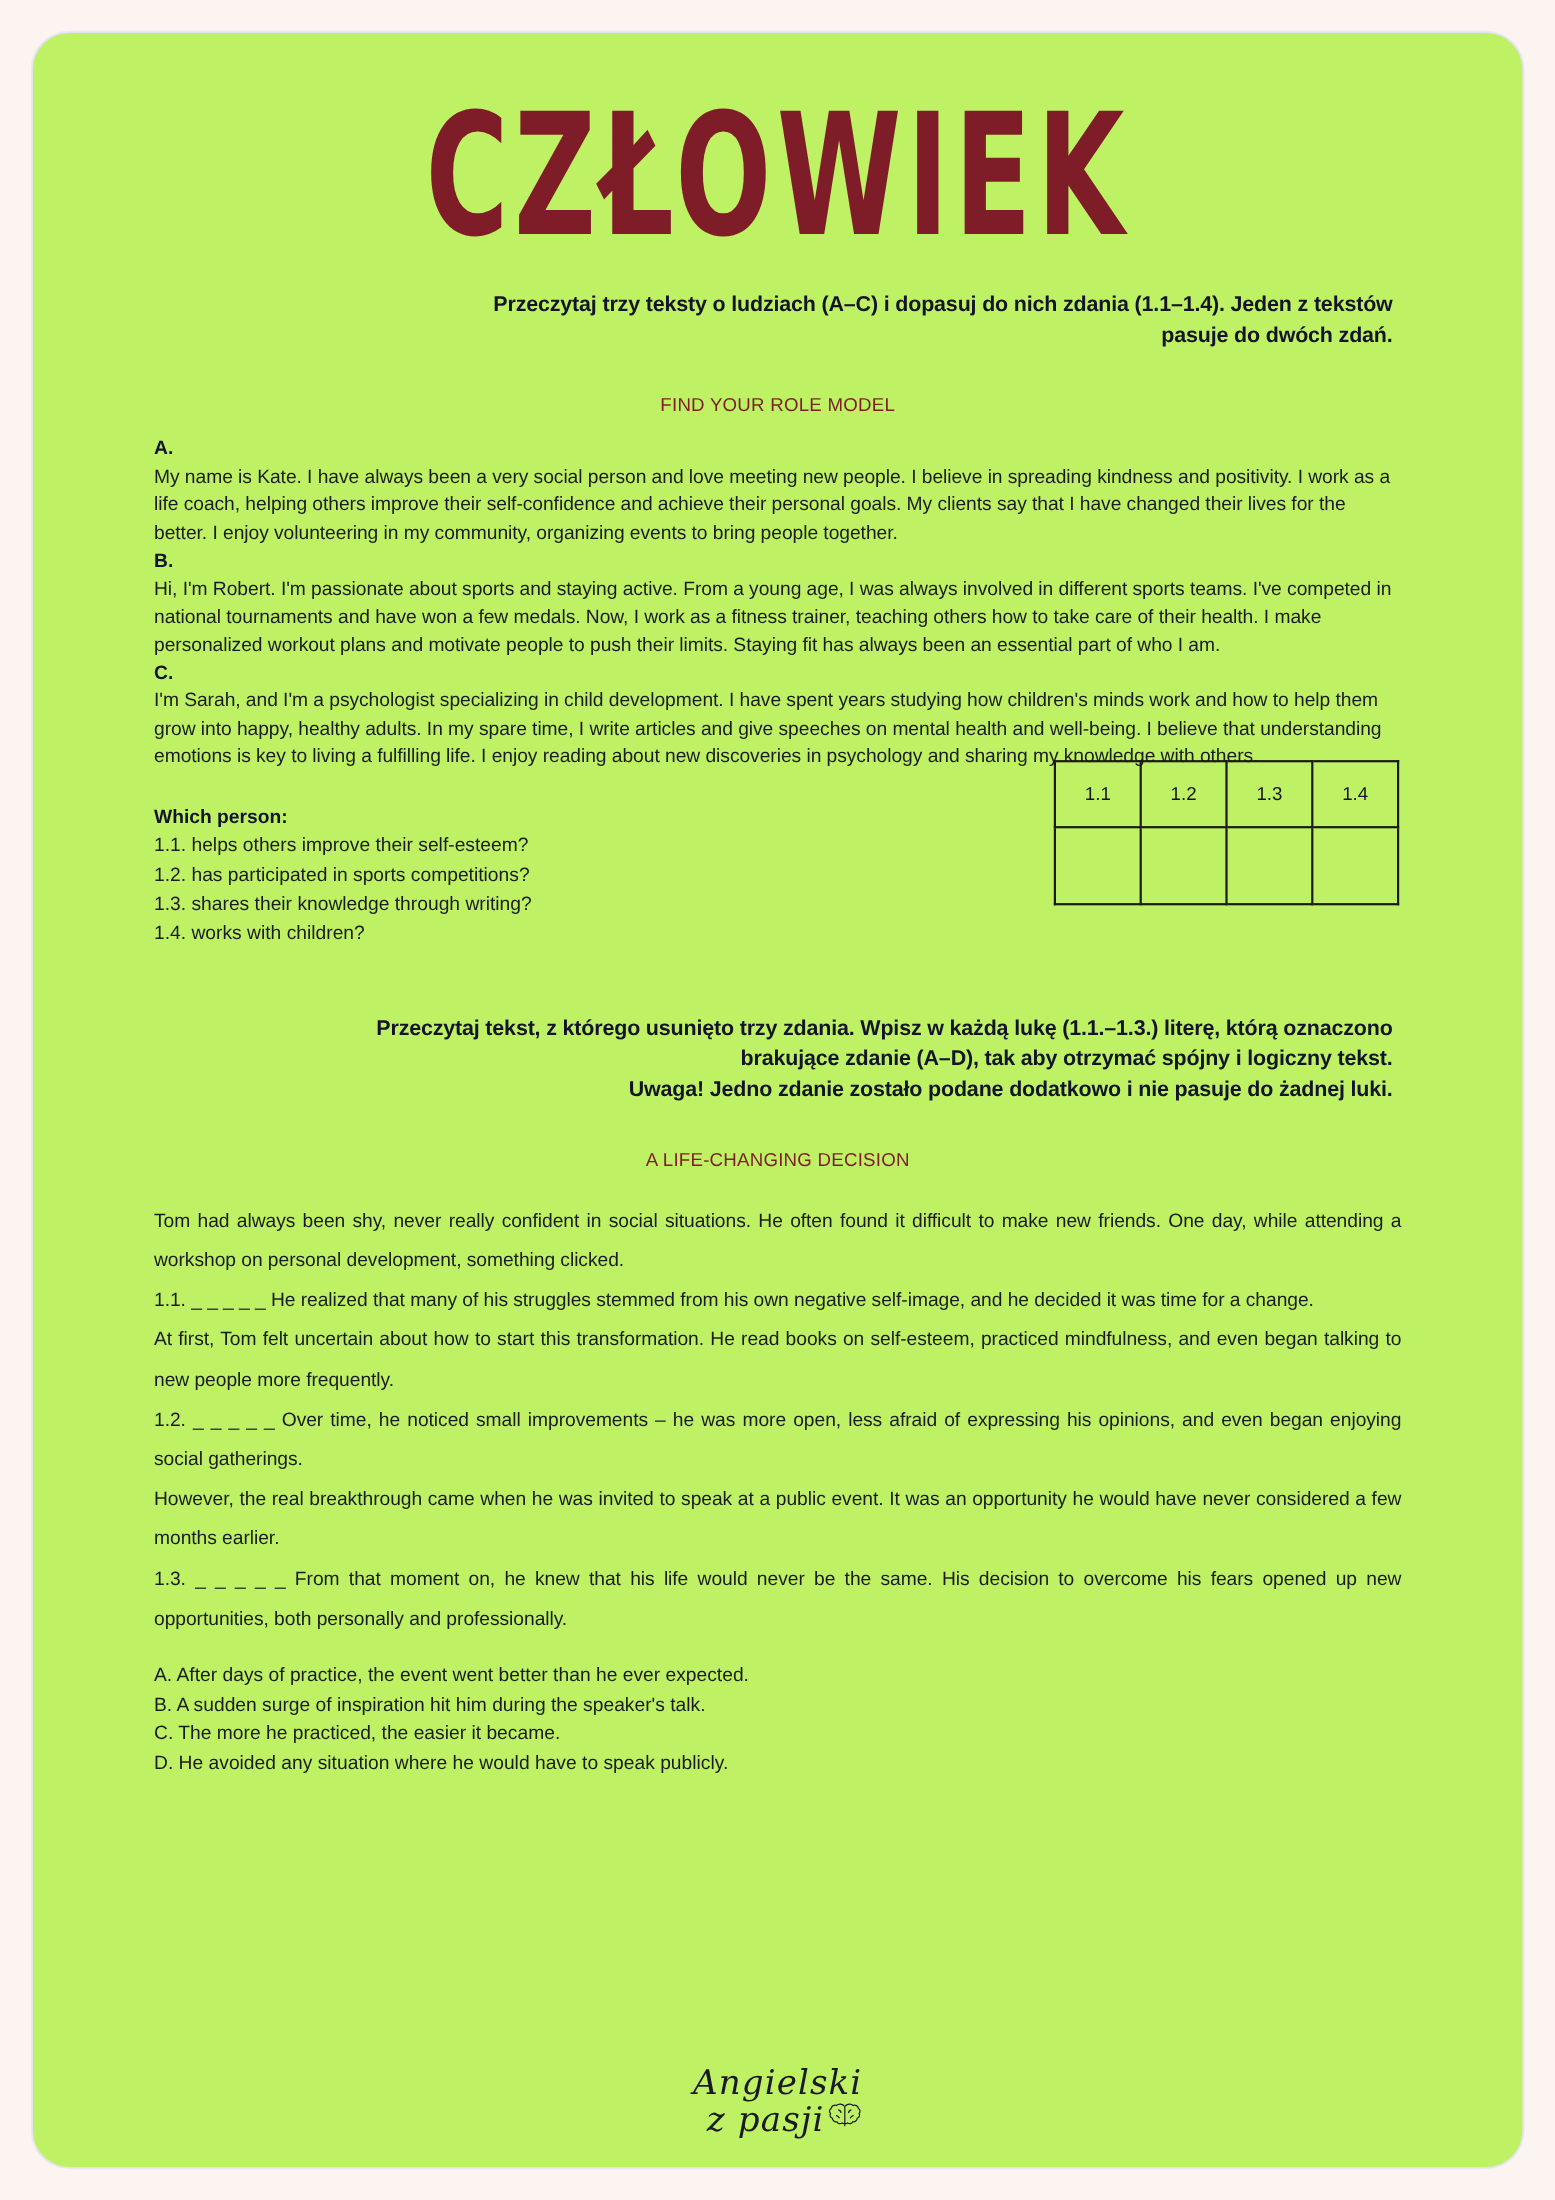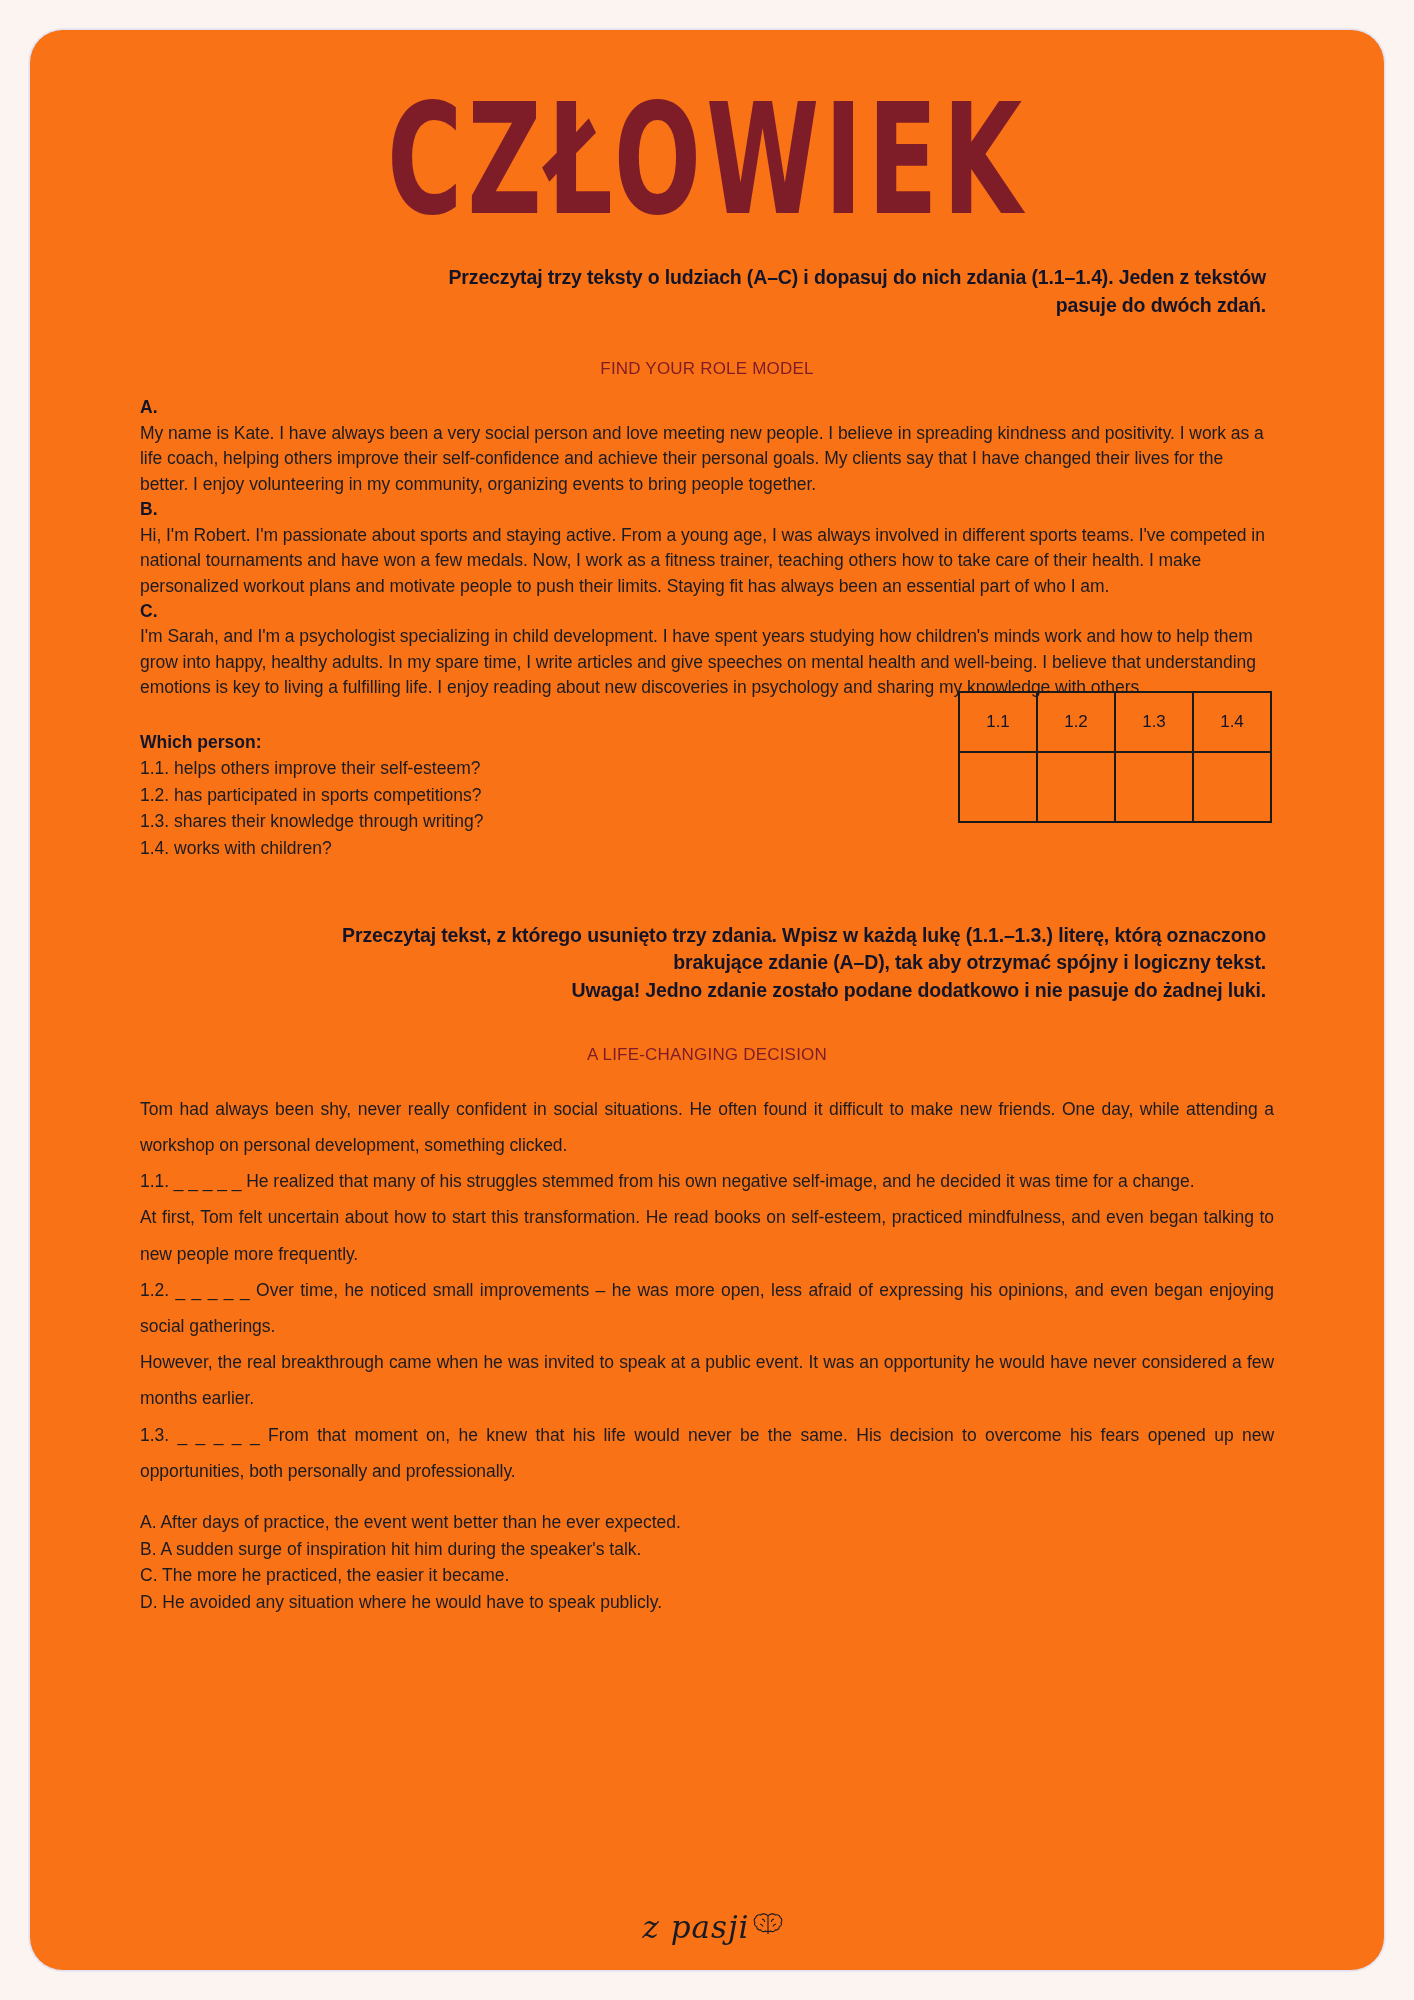--- a/index.html
+++ b/index.html
@@ -15,21 +15,21 @@
     display: flex;
     align-items: center;
     justify-content: center;
     overflow: hidden;
   }
 
   .page {
     position: relative;
     width: 1356px;
     height: 1942px;
-    background: #f97316;
+    background: #bef264;
     border-radius: 34px;
     border: 1px solid #E2E2F2;
     box-shadow: 0 0 0 1px rgba(222,222,245,0.55);
     overflow: hidden;
   }
 
   .inner {
     position: absolute;
     left: 0; top: 0; right: 0; bottom: 0;
     padding: 34px 110px 0 110px;
@@ -267,20 +267,21 @@
     <div class="options">
       <div>A. After days of practice, the event went better than he ever expected.</div>
       <div>B. A sudden surge of inspiration hit him during the speaker's talk.</div>
       <div>C. The more he practiced, the easier it became.</div>
       <div>D. He avoided any situation where he would have to speak publicly.</div>
     </div>
 
   </div>
 
   <div class="footer-logo">
+    <div class="logo-line1">Angielski</div>
     <div class="logo-line2">
       <span>z pasji</span>
       <span class="brain-icon">
         <svg width="30" height="26" viewBox="0 0 30 26" fill="none" stroke="#1A1A22" stroke-width="1.1">
           <path d="M15 4c-2-2.6-5.6-2.8-7.6-0.9C5.6 2.2 3 3.4 2.6 5.8 0.9 6.6 0.6 9 2 10.3c-1 1.6-0.2 3.9 1.7 4.4 0.1 2.1 2 3.6 4 3.2 0.9 1.8 3.3 2.3 4.8 1 0.8 0.9 2.1 1 2.5 0"></path>
           <path d="M15 4c2-2.6 5.6-2.8 7.6-0.9 1.8-0.9 4.4 0.3 4.8 2.7 1.7 0.8 2 3.2 0.6 4.5 1 1.6 0.2 3.9-1.7 4.4-0.1 2.1-2 3.6-4 3.2-0.9 1.8-3.3 2.3-4.8 1-0.8 0.9-2.1 1-2.5 0"></path>
           <path d="M15 4v18"></path>
           <path d="M9 7c1.6 0.3 2.6 1.6 2.6 3"></path>
           <path d="M21 7c-1.6 0.3-2.6 1.6-2.6 3"></path>
           <path d="M7 12c1.4 0.4 2.6 1.4 3.2 2.6"></path>

